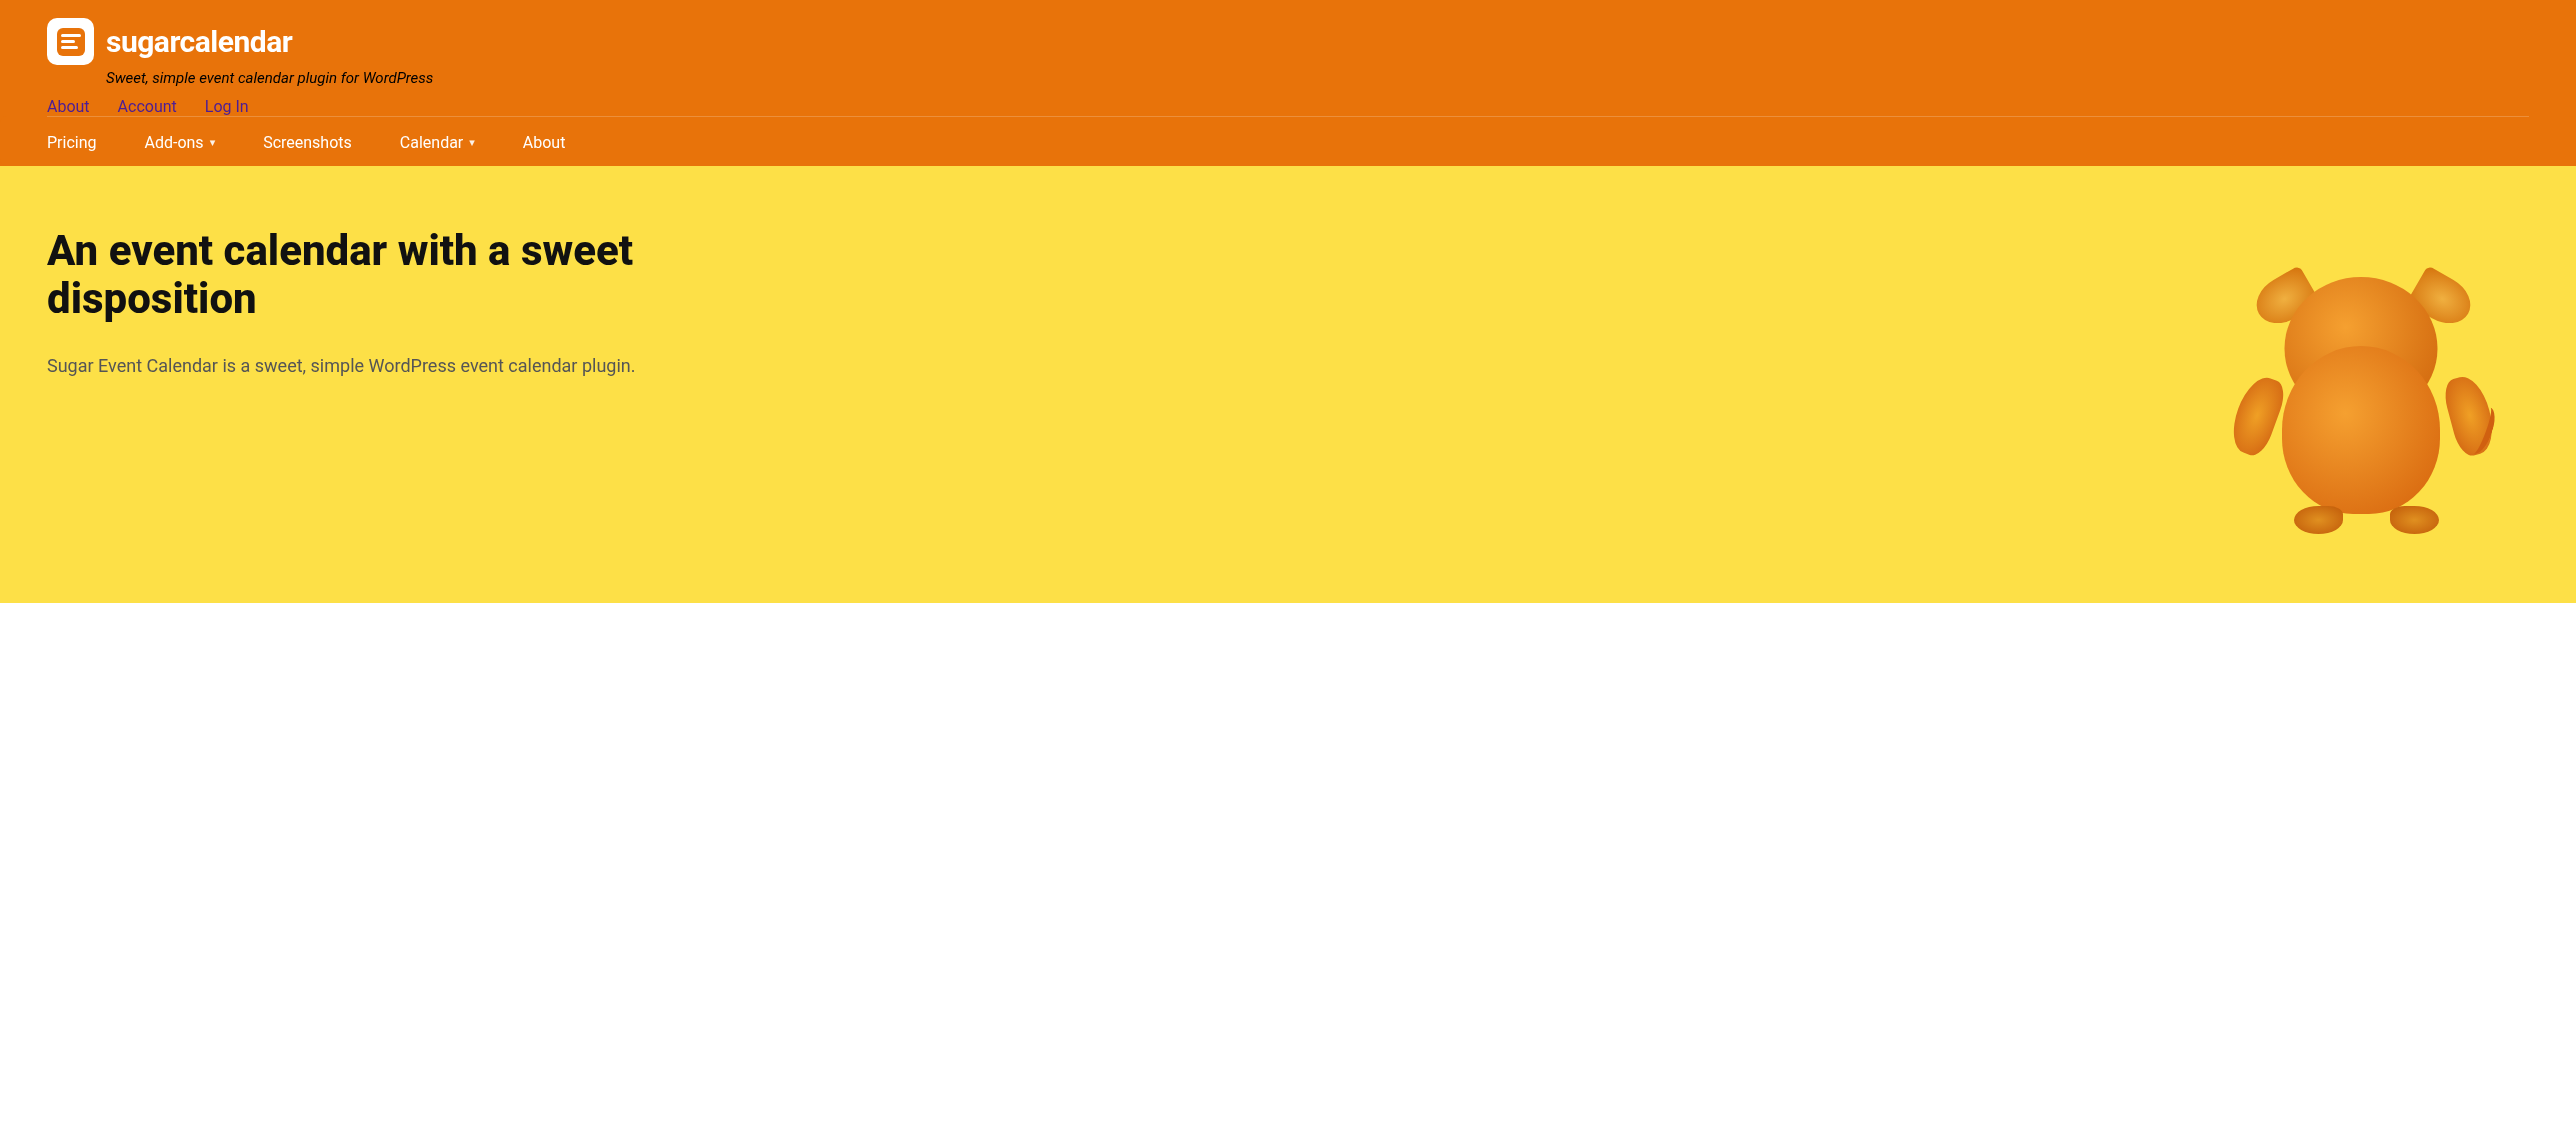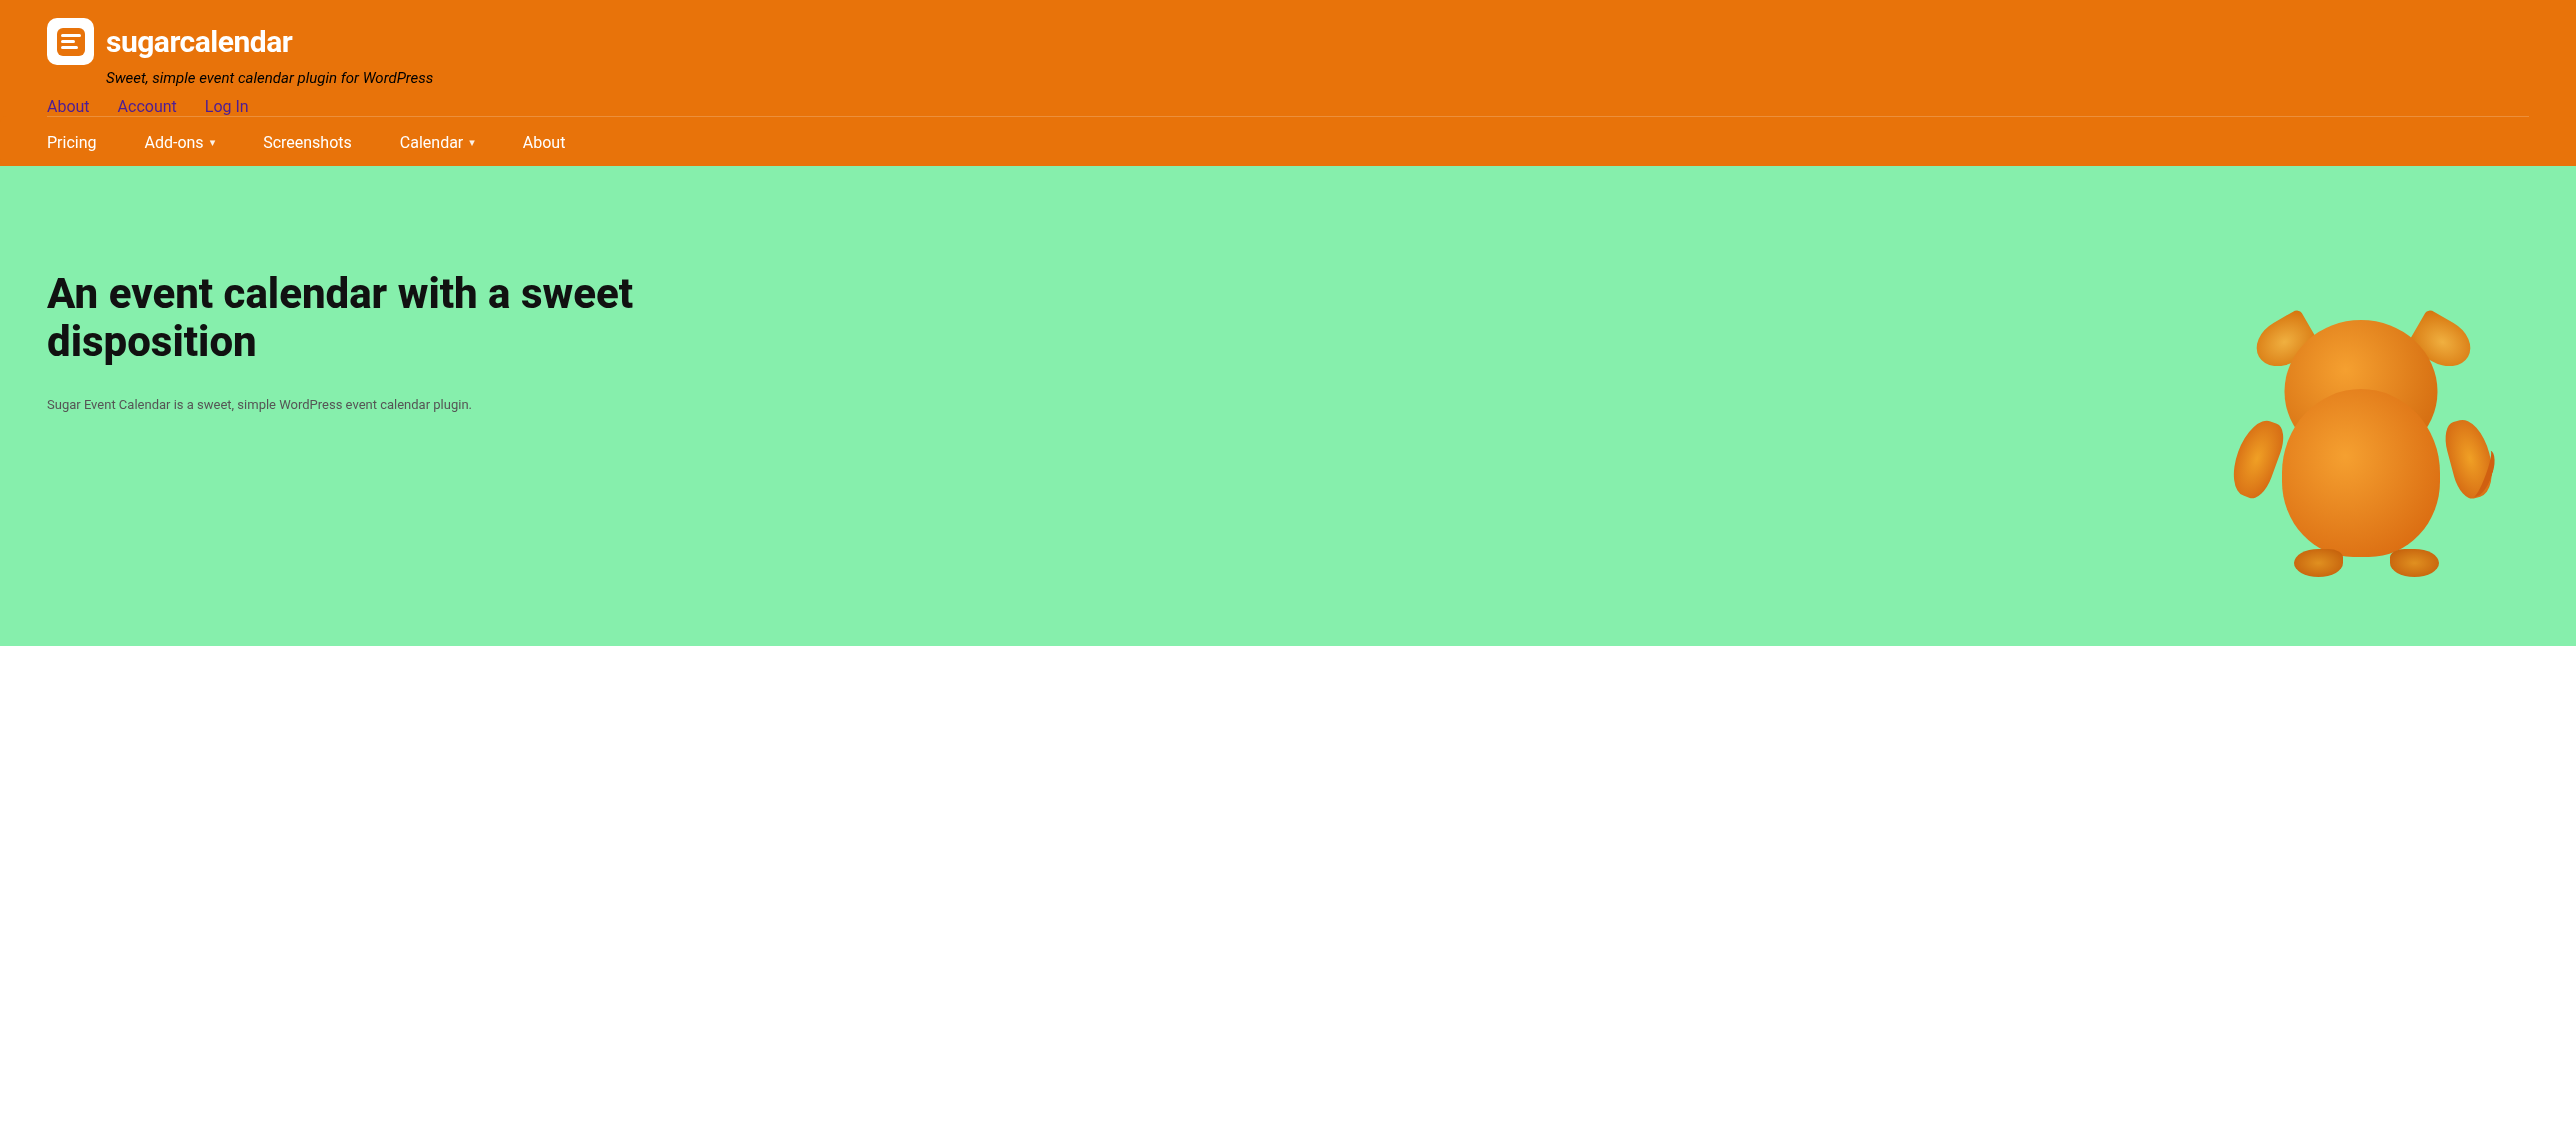--- a/index.html
+++ b/index.html
@@ -111,43 +111,43 @@
       padding-left: 0;
     }
 
     .nav-chevron {
       font-size: 11px;
       opacity: 0.9;
     }
 
     
     .main-content {
-      background: #86efac;
-      padding: 104px 47px 59px 47px;
+      background: #fde047;
+      padding: 61px 47px 59px 47px;
       display: flex;
       align-items: flex-start;
       justify-content: space-between;
       max-width: 100%;
     }
 
     .content-left {
       max-width: 692px;
       flex: 1;
     }
 
     .hero-title {
       font-size: 42px;
       font-weight: 800;
       color: #111;
       line-height: 1.15;
       margin-bottom: 28px;
     }
 
     .hero-body {
-      font-size: 13px;
+      font-size: 18px;
       color: #555;
       line-height: 1.6;
       margin-bottom: 20px;
     }
 
     .hero-body-2 {
       font-size: 16.3px;
       color: #555;
       line-height: 1.6;
       margin-bottom: 24px;

